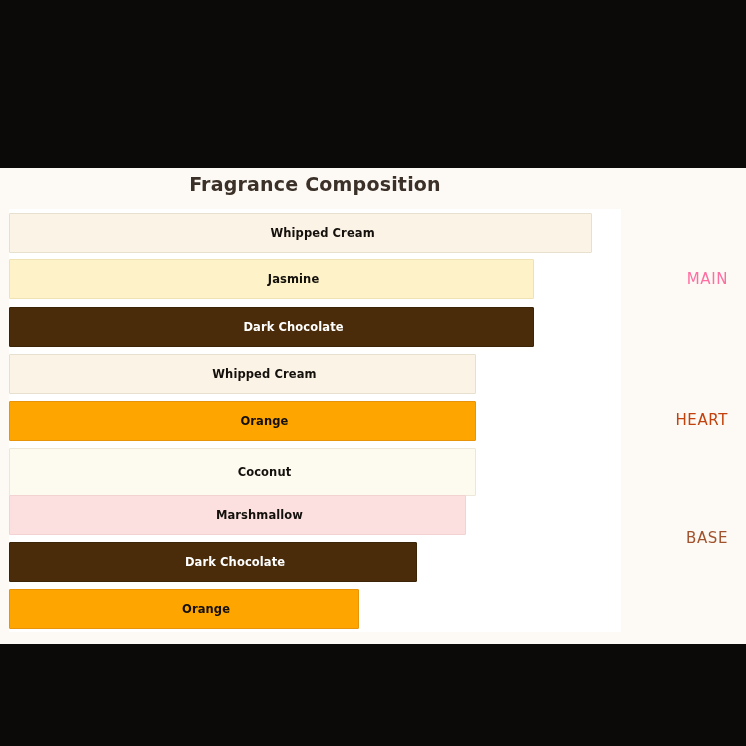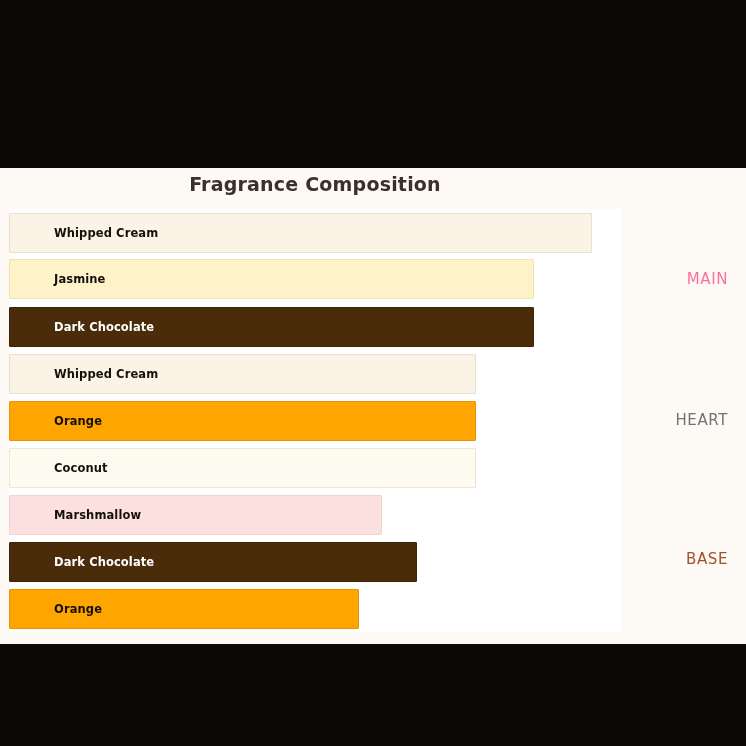--- a/index.html
+++ b/index.html
@@ -57,21 +57,21 @@
     background: #ffffff;
   }
 
   
   .bar {
     position: absolute;
     left: 0;
     box-sizing: border-box;
     display: flex;
     align-items: center;
-    justify-content: flex-start;
+    justify-content: center;
     border-radius: 1px;
     padding-left: 44px;
   }
   .bar-label {
     font-size: 11.5px;
     font-weight: bold;
     white-space: nowrap;
     letter-spacing: 0.1px;
   }
 
@@ -105,32 +105,32 @@
         </div>
         <div class="bar" style="top: 97.5px; width: 525.096px; height: 40px; background: rgb(74, 44, 10); border: 1px solid rgb(60, 36, 8);">
           <span class="bar-label" style="color: rgb(255, 255, 255);">Dark Chocolate</span>
         </div>
         <div class="bar" style="top: 144.5px; width: 466.956px; height: 40px; background: rgb(251, 243, 229); border: 1px solid rgb(232, 224, 207);">
           <span class="bar-label" style="color: rgb(20, 16, 12);">Whipped Cream</span>
         </div>
         <div class="bar" style="top: 191.5px; width: 466.956px; height: 40px; background: rgb(255, 165, 0); border: 1px solid rgb(232, 148, 10);">
           <span class="bar-label" style="color: rgb(20, 16, 12);">Orange</span>
         </div>
-        <div class="bar" style="top: 238.5px; width: 466.956px; height: 40px; background: rgb(253, 250, 240); border: 1px solid rgb(236, 231, 216);">
+        <div class="bar" style="top: 238.5px; width: 466.956px; height: 48px; background: rgb(253, 250, 240); border: 1px solid rgb(236, 231, 216);">
           <span class="bar-label" style="color: rgb(20, 16, 12);">Coconut</span>
         </div>
-        <div class="bar" style="top: 285.5px; width: 373px; height: 40px; background: rgb(252, 224, 224); border: 1px solid rgb(242, 210, 210);">
+        <div class="bar" style="top: 285.5px; width: 457px; height: 40px; background: rgb(252, 224, 224); border: 1px solid rgb(242, 210, 210);">
           <span class="bar-label" style="color: rgb(20, 16, 12);">Marshmallow</span>
         </div>
         <div class="bar" style="top: 332.5px; width: 408.204px; height: 40px; background: rgb(74, 44, 10); border: 1px solid rgb(60, 36, 8);">
           <span class="bar-label" style="color: rgb(255, 255, 255);">Dark Chocolate</span>
         </div>
         <div class="bar" style="top: 379.5px; width: 350.064px; height: 40px; background: rgb(255, 165, 0); border: 1px solid rgb(232, 148, 10);">
           <span class="bar-label" style="color: rgb(20, 16, 12);">Orange</span>
         </div>
       </div>
 
   <div class="group-label" style="color: rgb(255, 110, 163); top: 101.5px;">MAIN</div>
-      <div class="group-label" style="color: #737373; top: 242.5px;">HEART</div>
-      <div class="group-label" style="color: rgb(160, 82, 45); top: 382px; text-align: center;">BASE</div>
+      <div class="group-label" style="color: #c2410c; top: 242.5px;">HEART</div>
+      <div class="group-label" style="color: rgb(160, 82, 45); top: 361px; text-align: center;">BASE</div>
     </div>
 
 </div>
 
 </body></html>

